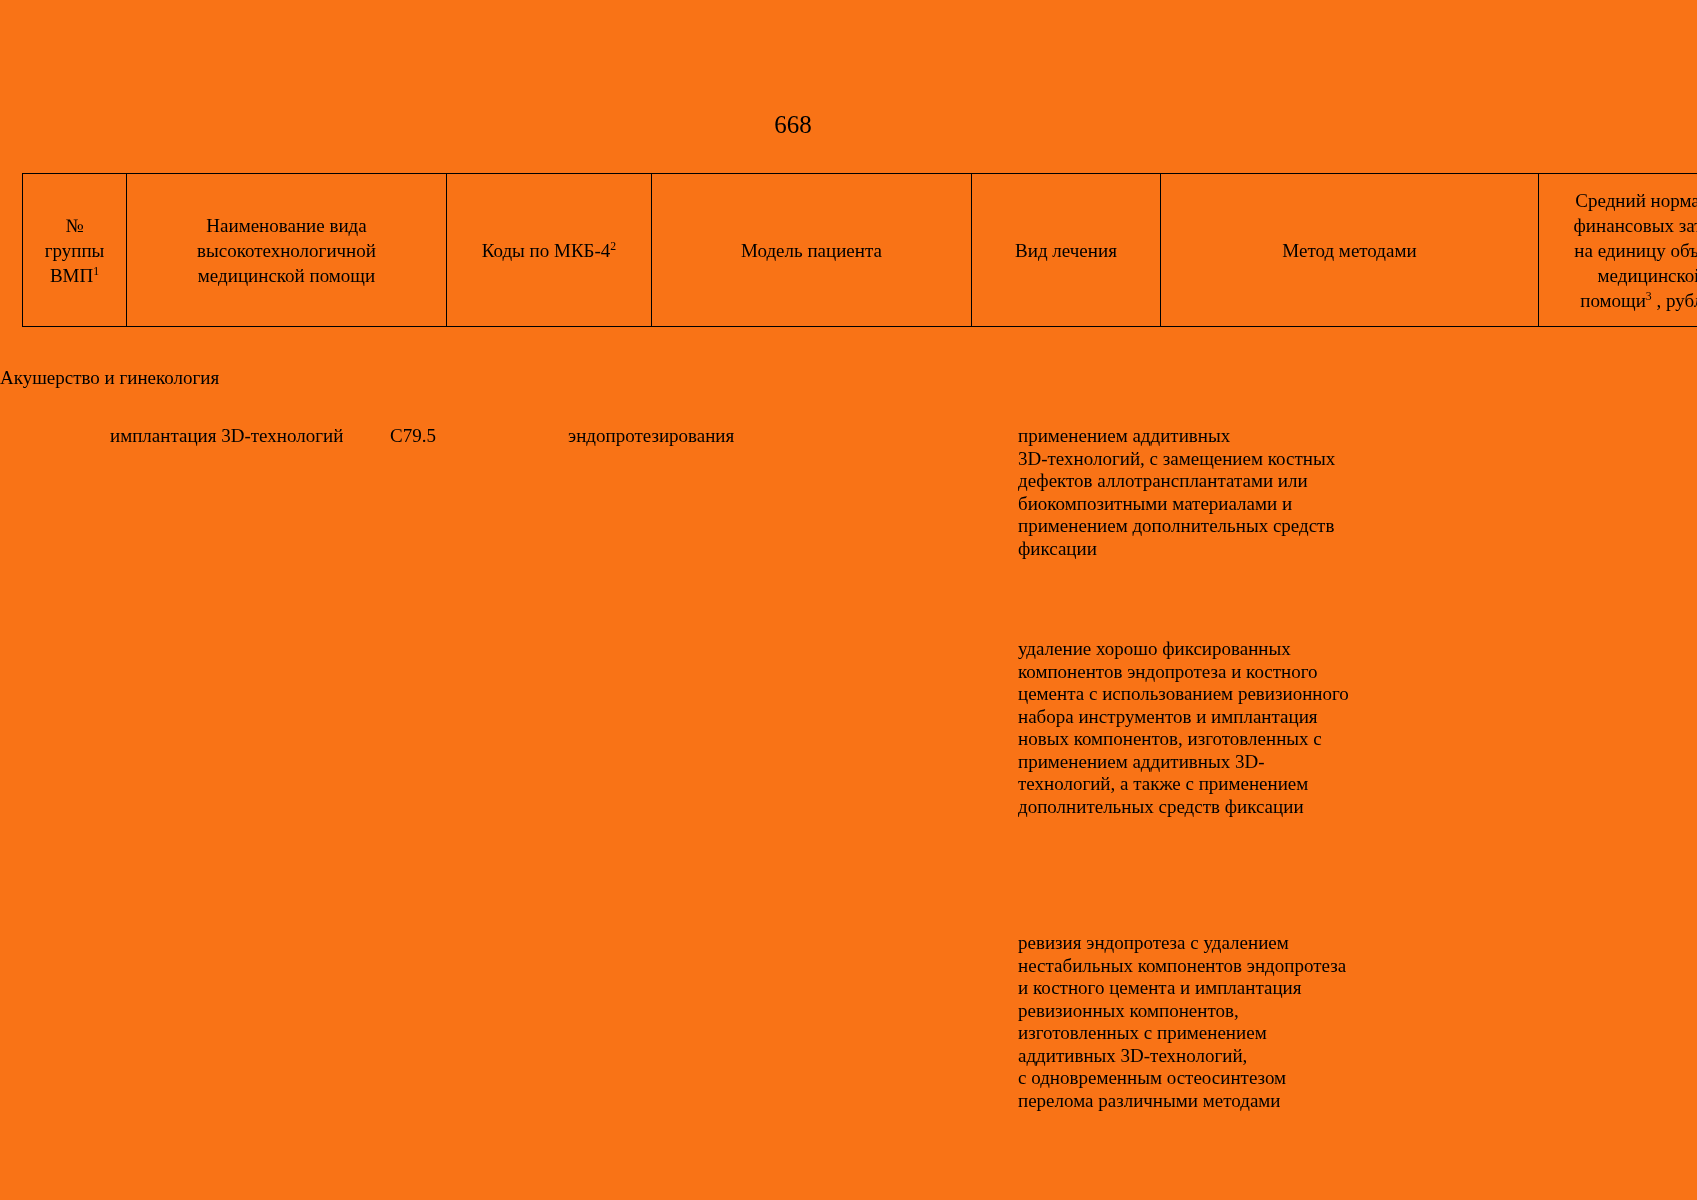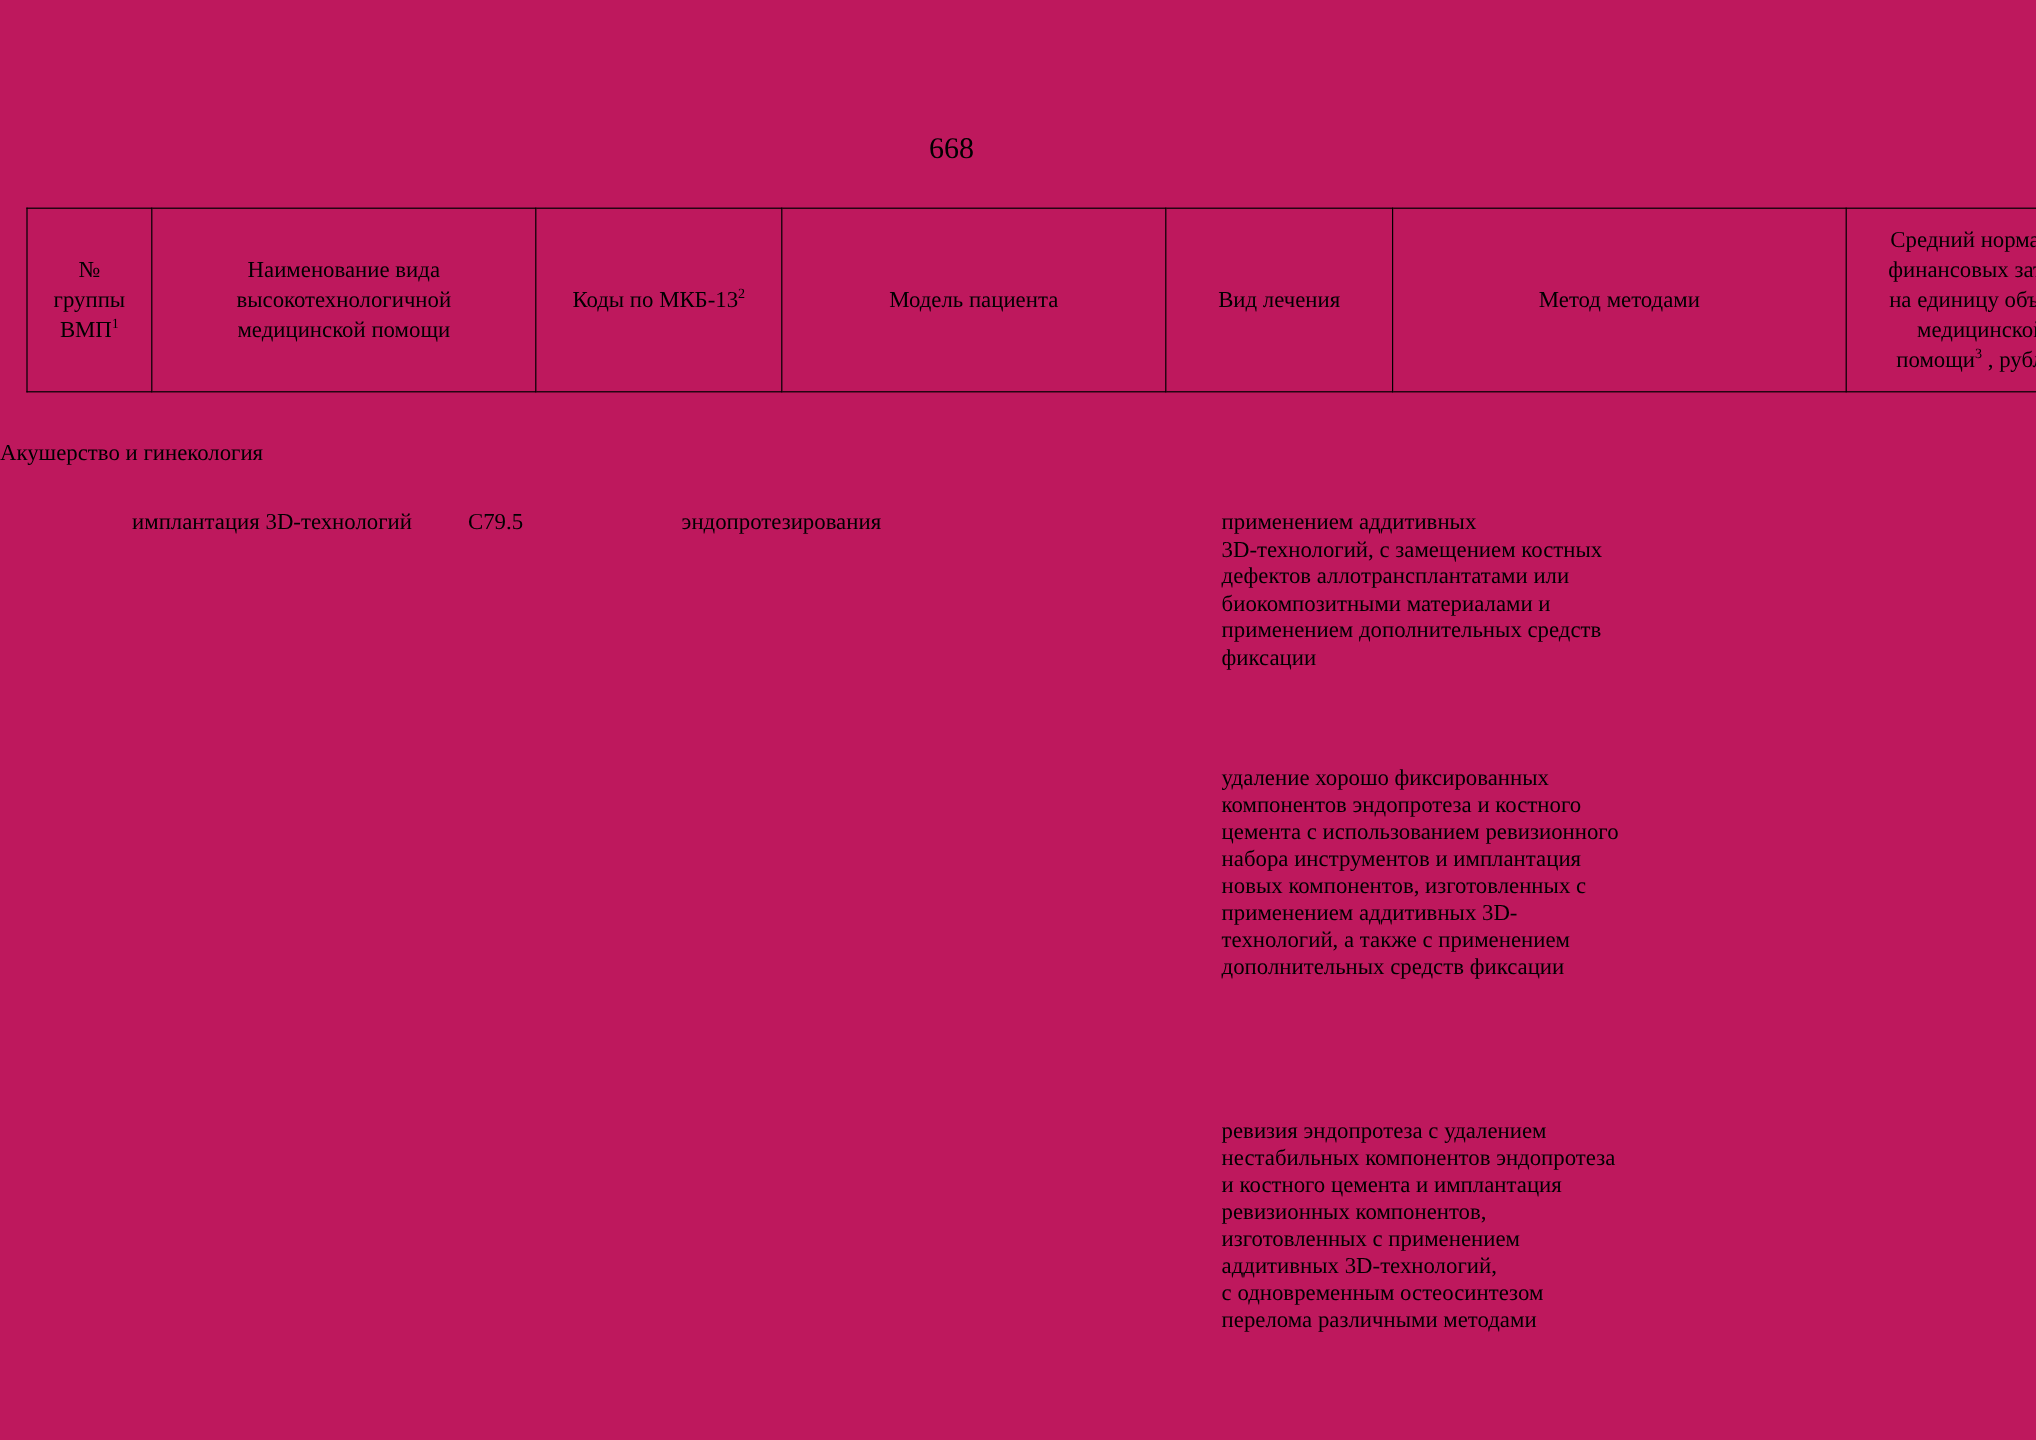--- a/index.html
+++ b/index.html
@@ -10,21 +10,21 @@
   }
   body {
     font-family: "Liberation Serif", "DejaVu Serif", serif;
     color: #000000;
     -webkit-font-smoothing: antialiased;
   }
   .page {
     position: relative;
     width: 1697px;
     height: 1200px;
-    background: #be185d;
+    background: #f97316;
     overflow: hidden;
   }
 
   
   .page-number {
     position: absolute;
     top: 110px;
     left: 0;
     width: 1586px;
     text-align: center;
@@ -103,21 +103,21 @@
     <tbody>
       <tr>
         <td class="c1"><span style="white-space: pre-line;">№
 группы
 ВМП</span><sup>1</sup></td>
 
         <td class="c2"><span style="white-space: pre-line;">Наименование вида
 высокотехнологичной
 медицинской помощи</span></td>
 
-        <td class="c3"><span style="white-space: pre-line;">Коды по МКБ-13</span><sup>2</sup></td>
+        <td class="c3"><span style="white-space: pre-line;">Коды по МКБ-4</span><sup>2</sup></td>
 
         <td class="c4"><span style="white-space: pre-line;">Модель пациента</span></td>
 
         <td class="c5"><span style="white-space: pre-line;">Вид лечения</span></td>
 
         <td class="c6"><span style="white-space: pre-line;">Метод методами</span></td>
 
         <td class="c7"><span style="white-space: pre-line;">Средний норматив
 финансовых затрат
 на единицу объема

